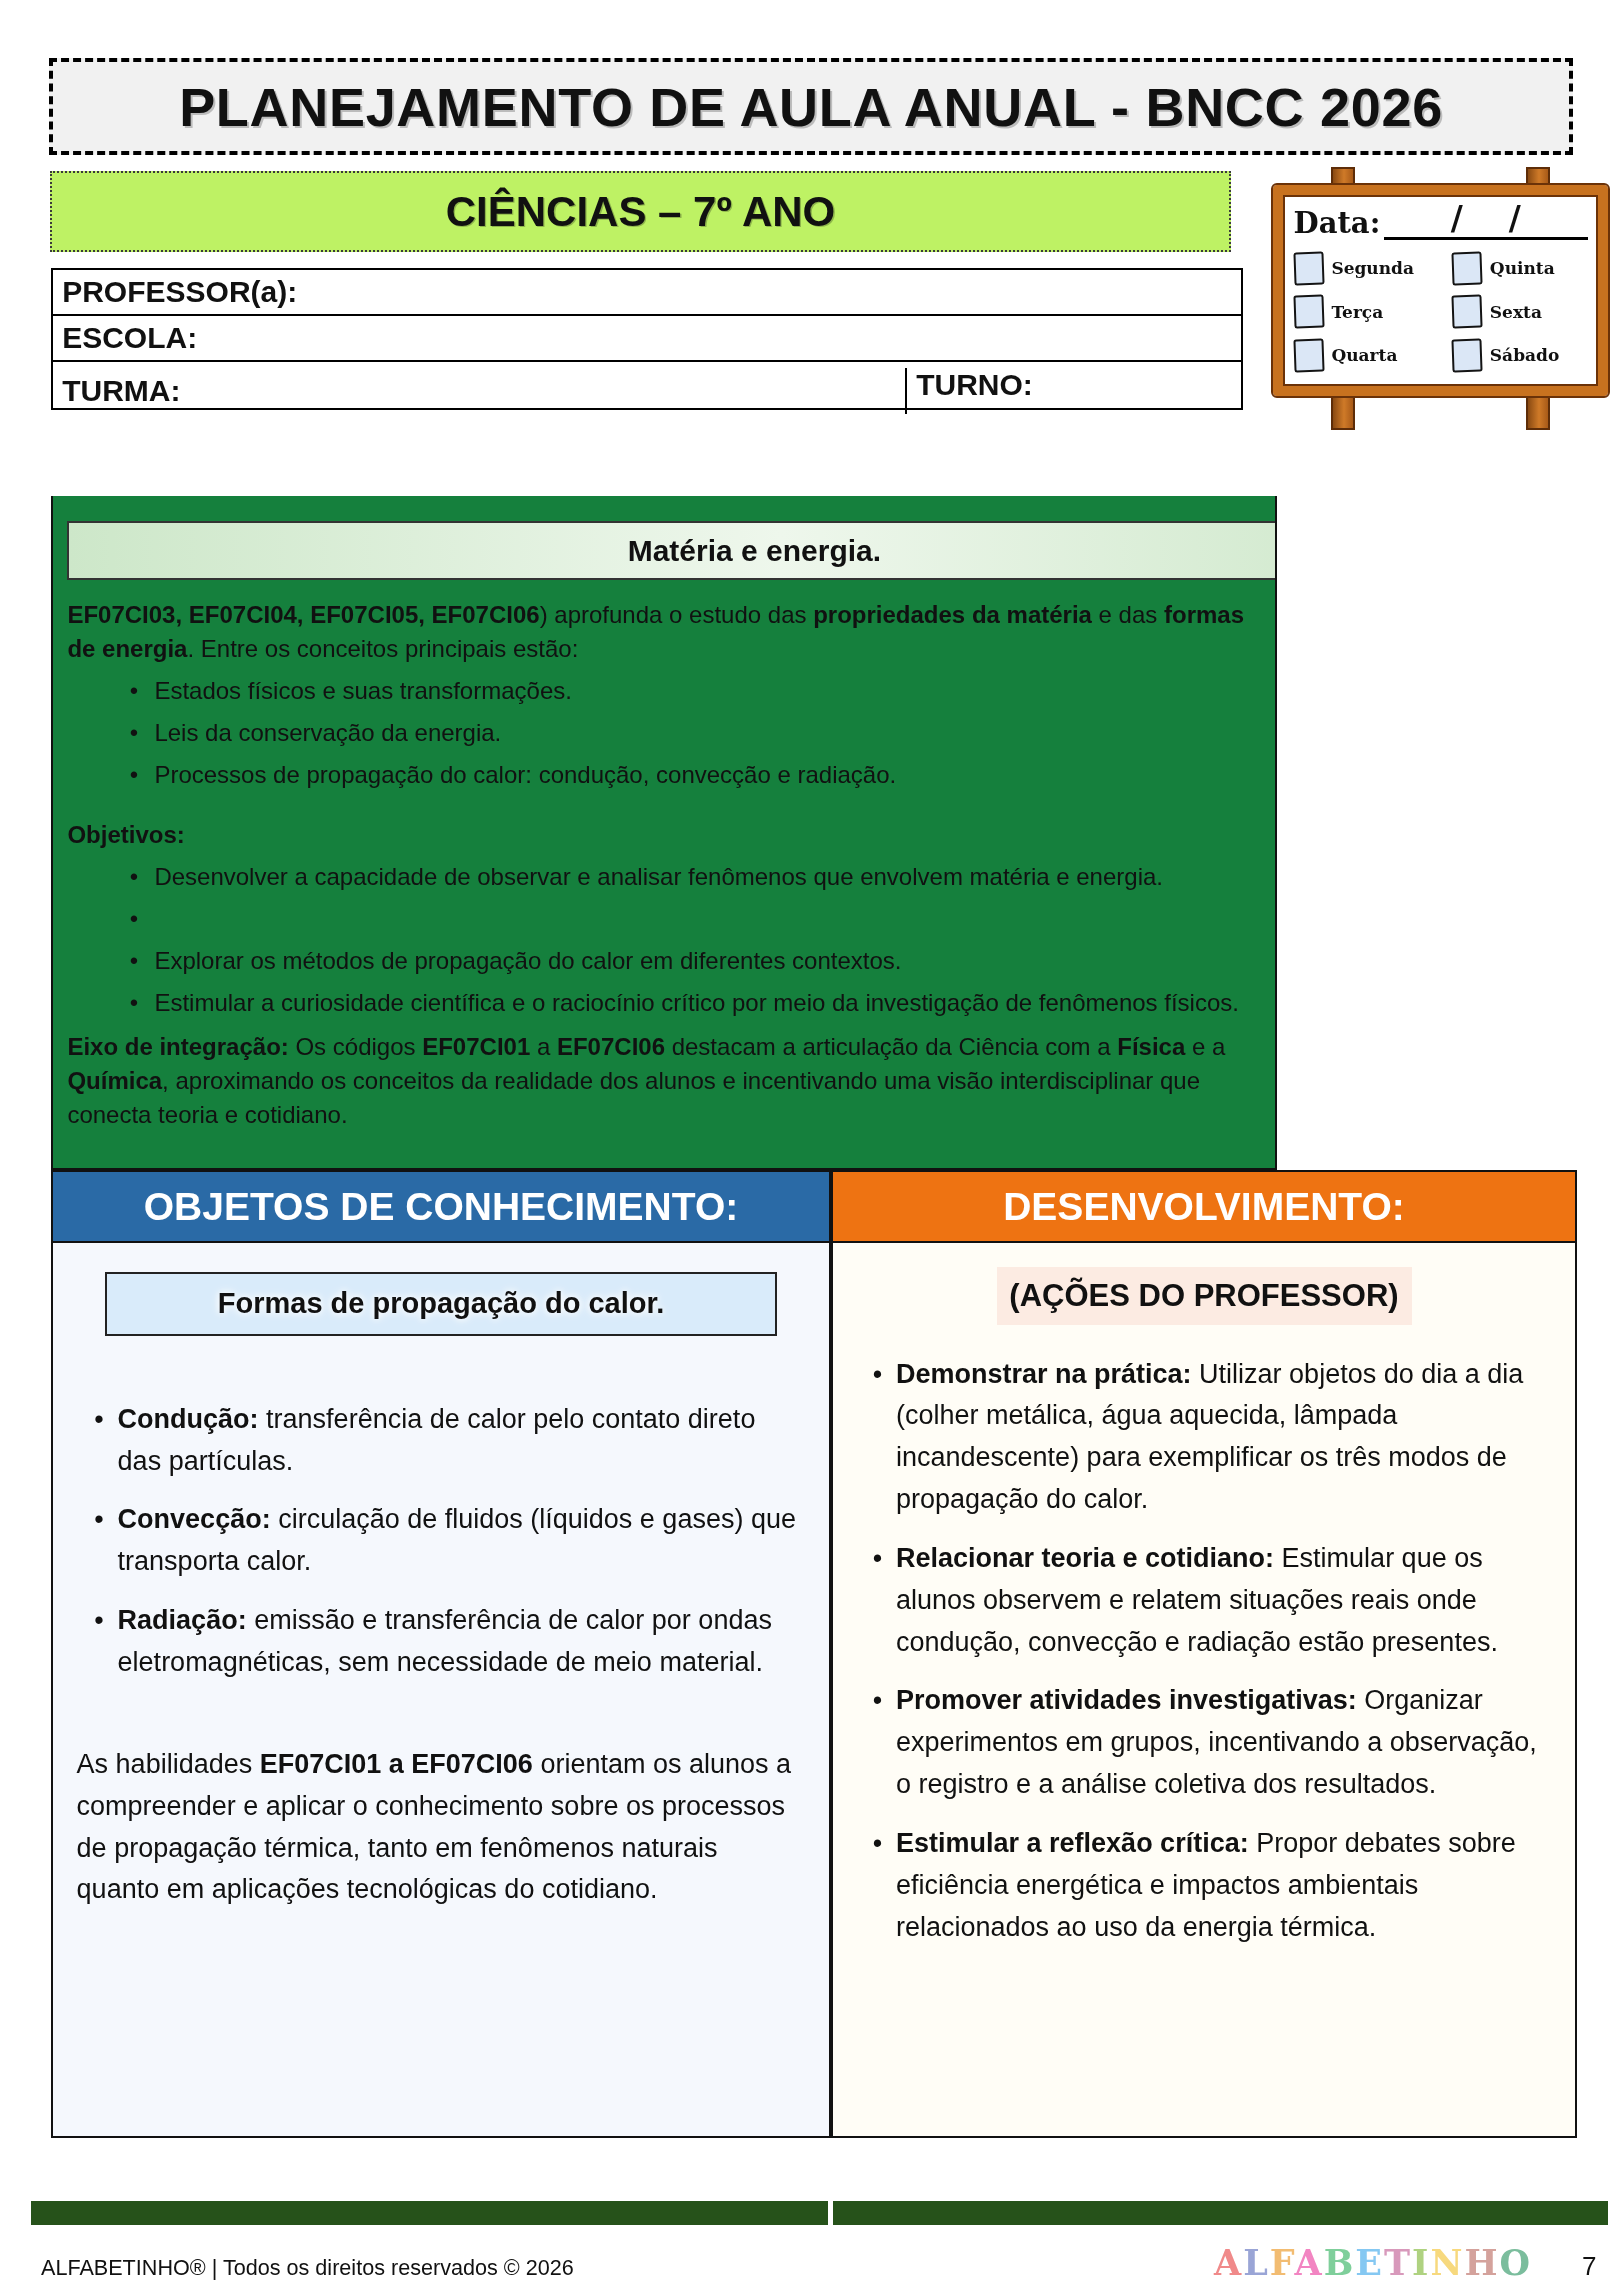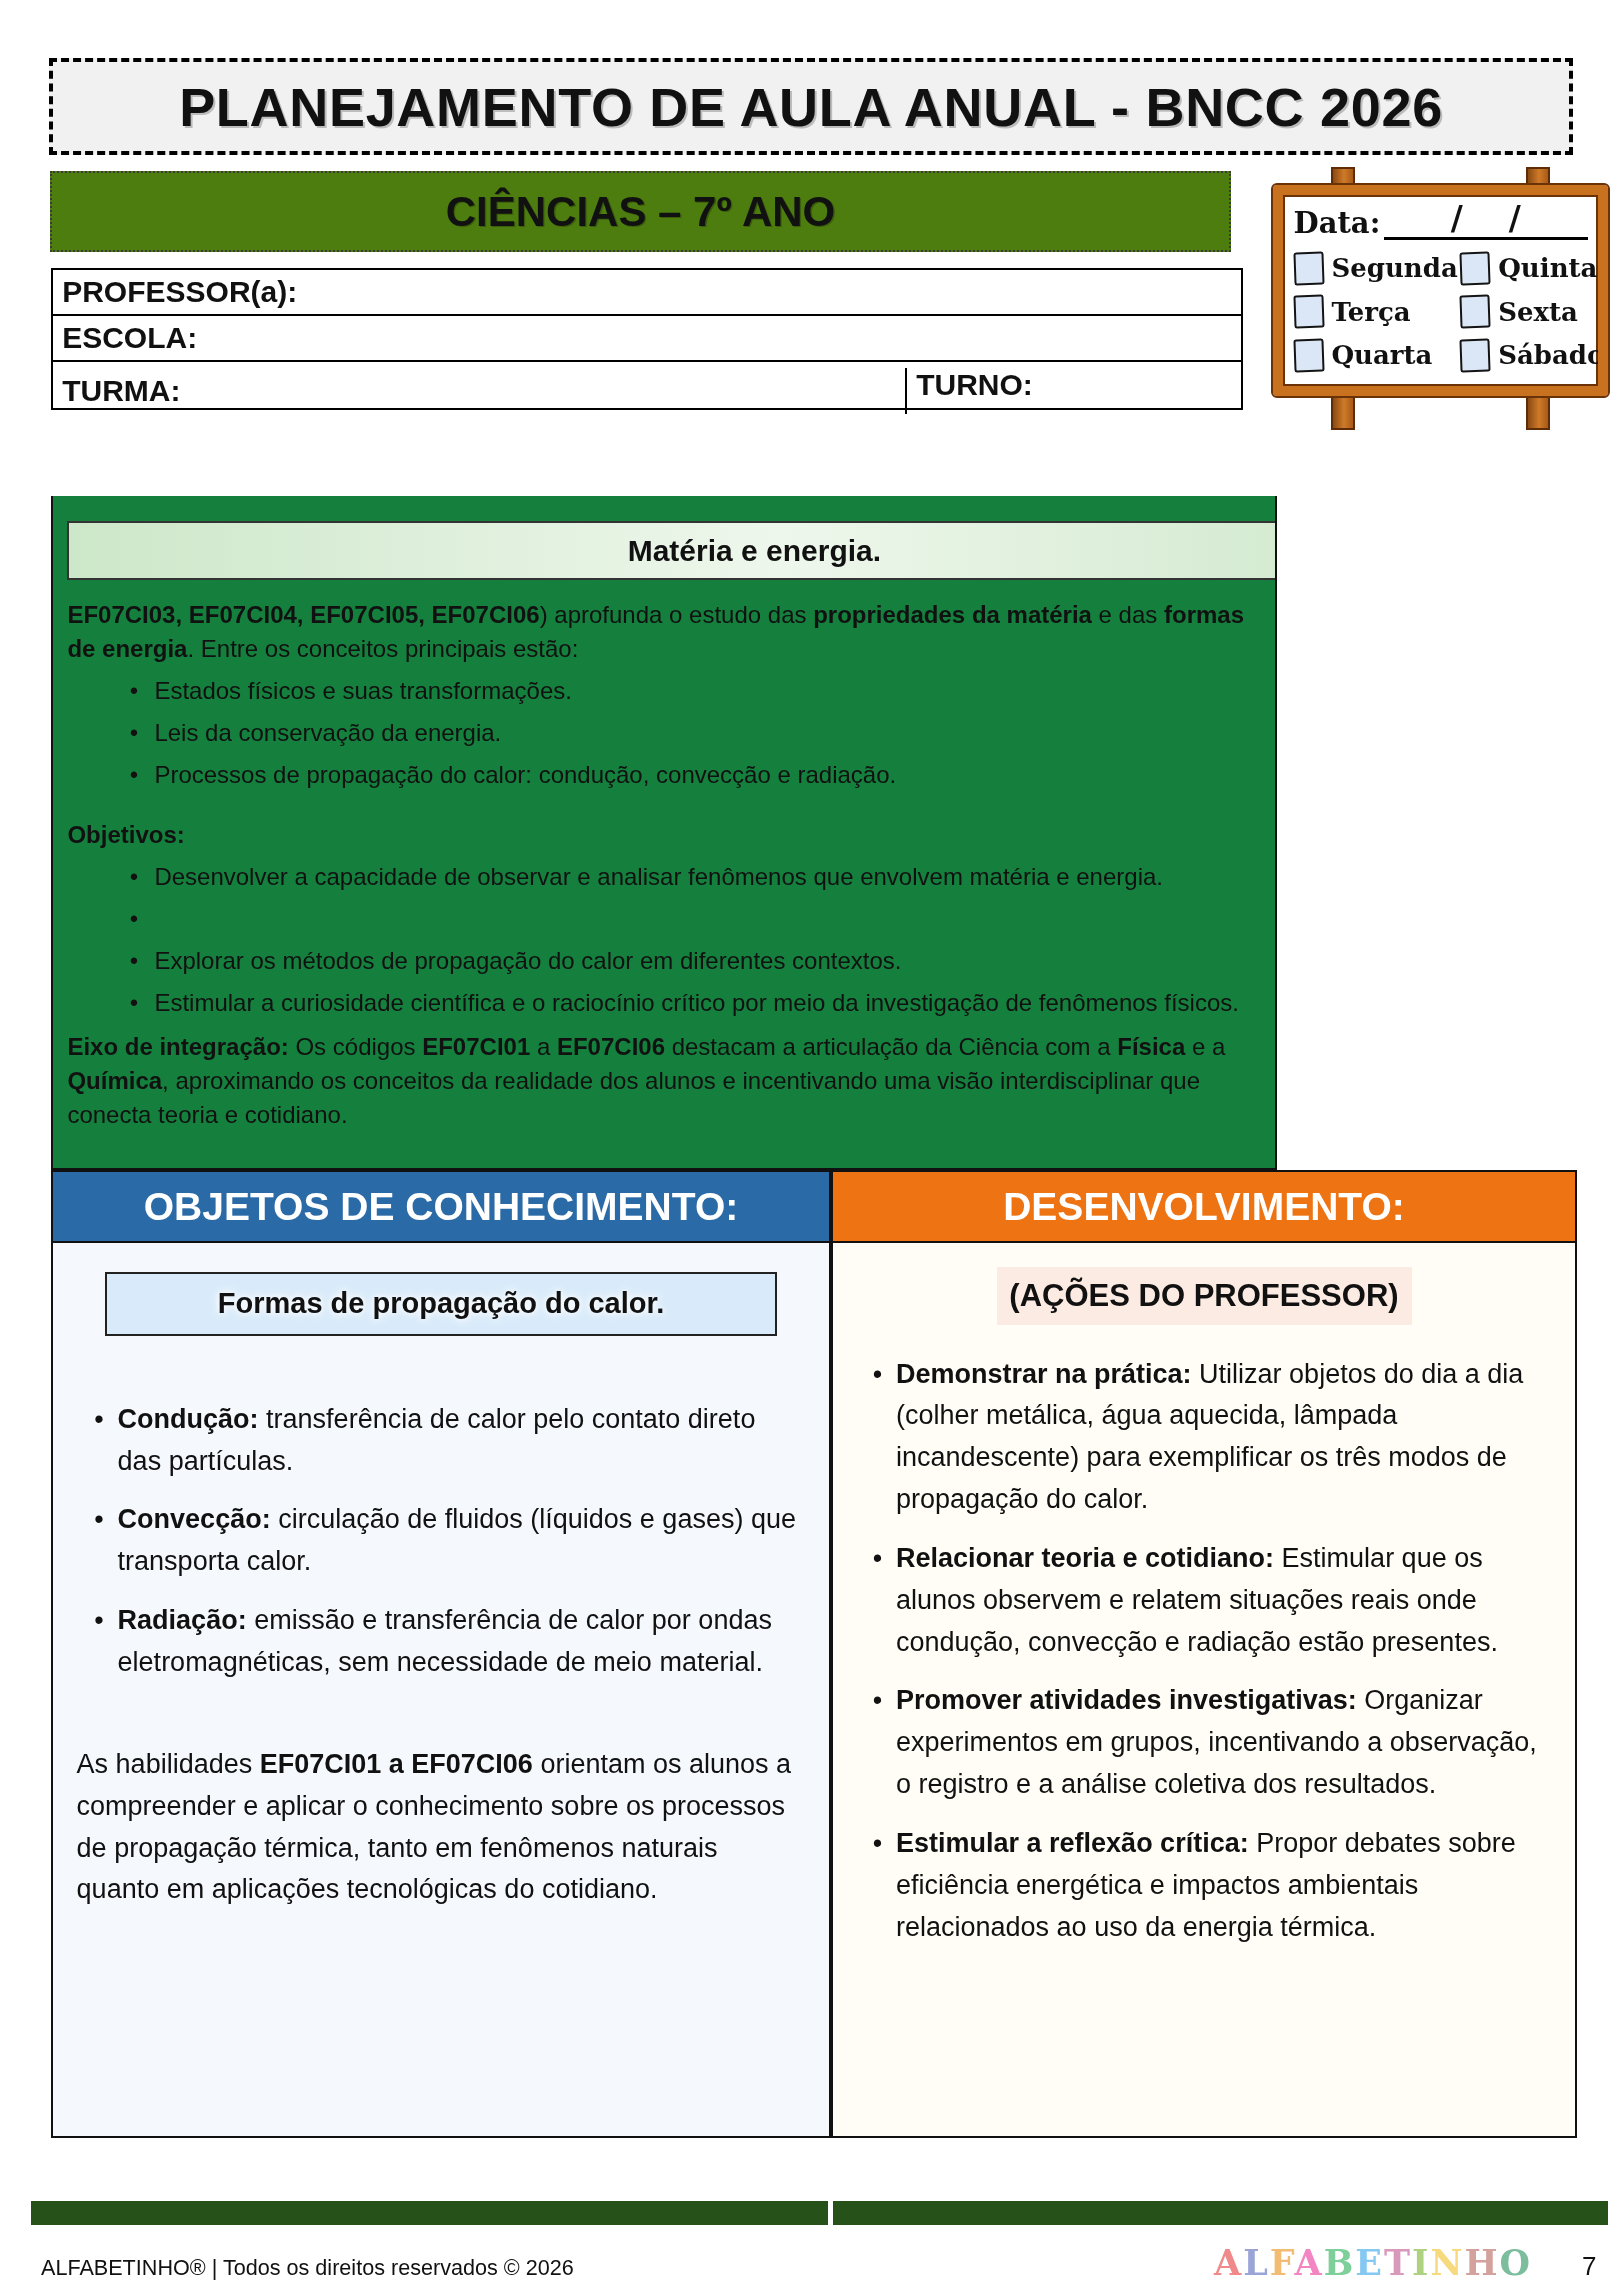--- a/index.html
+++ b/index.html
@@ -15,21 +15,21 @@
     background:#f1f1f1;border:4.6px dashed #000;box-sizing:border-box;
     display:flex;align-items:center;justify-content:center;
     font-size:54px;font-weight:bold;letter-spacing:0.7px;
     text-shadow:2px 2px 0 rgba(0,0,0,0.22);
     text-align:center;
   }
 
   
   .banner{
     position:absolute;left:50px;top:171px;width:1181px;height:81px;
-    background:#4d7c0f;border:2.6px dotted #3a3a3a;box-sizing:border-box;
+    background:#bef264;border:2.6px dotted #3a3a3a;box-sizing:border-box;
     display:flex;align-items:center;justify-content:center;
     font-size:42px;font-weight:bold;text-shadow:1.3px 1.3px 0 rgba(0,0,0,0.25);
   }
 
   
   .sign{position:absolute;left:1273px;top:167px;width:335px;height:263px;}
   .post{position:absolute;width:23.6px;background:linear-gradient(90deg,#8a4a12,#cf7a28 55%,#a85a18);border:2px solid #5e2d08;box-sizing:border-box;}
   .post.tl{left:58px;top:0;height:23.6px;}
   .post.tr{left:253px;top:0;height:23.6px;}
   .post.bl{left:58px;top:225px;height:38px;}
@@ -37,21 +37,21 @@
   .board{
     position:absolute;left:0;top:18.3px;width:335px;height:211px;
     background:#ffffff;border:10.5px solid #c8721f;outline:2.6px solid #6b3208;
     border-radius:3.9px;box-sizing:border-box;box-shadow:inset 0 0 0 2px #6b3208;
     padding:6.5px 10.5px;overflow:hidden;
   }
   .dataline{display:flex;align-items:flex-end;font-family:"DejaVu Serif",serif;font-weight:bold;font-size:29px;margin-top:1.3px;}
   .dateline{flex:1;border-bottom:3.3px solid #000;margin-left:3.9px;text-align:center;}
   .slashes{white-space:pre;font-size:33px;line-height:0.95;font-weight:bold;font-family:"DejaVu Serif",serif;}
   .days{display:grid;grid-template-columns:1.15fr 1fr;row-gap:10.5px;column-gap:2.6px;margin-top:11.8px;}
-  .day{display:flex;align-items:center;gap:7.9px;font-family:"DejaVu Serif",serif;font-weight:bold;font-size:26px;}
+  .day{display:flex;align-items:center;gap:7.9px;font-family:"DejaVu Serif",serif;font-weight:bold;font-size:17px;}
   .cb{width:26px;height:29px;background:#dbe7f6;border:2.6px solid #141414;border-radius:2.6px;transform:rotate(-2deg);flex:none;}
 
   
   .info-table{position:absolute;left:51px;top:268px;width:1192px;border:2.6px solid #000;box-sizing:border-box;background:#fff;}
   .info-row{height:46px;border-bottom:2.6px solid #000;display:flex;align-items:center;box-sizing:border-box;font-size:30px;font-weight:bold;}
   .info-row:last-child{border-bottom:none;}
   .info-row .lbl{padding-left:9.2px;white-space:nowrap;}
   .fill{flex:1;height:100%;}
   .split{display:flex;padding:0;}
   .cell{display:flex;align-items:center;height:100%;box-sizing:border-box;}

